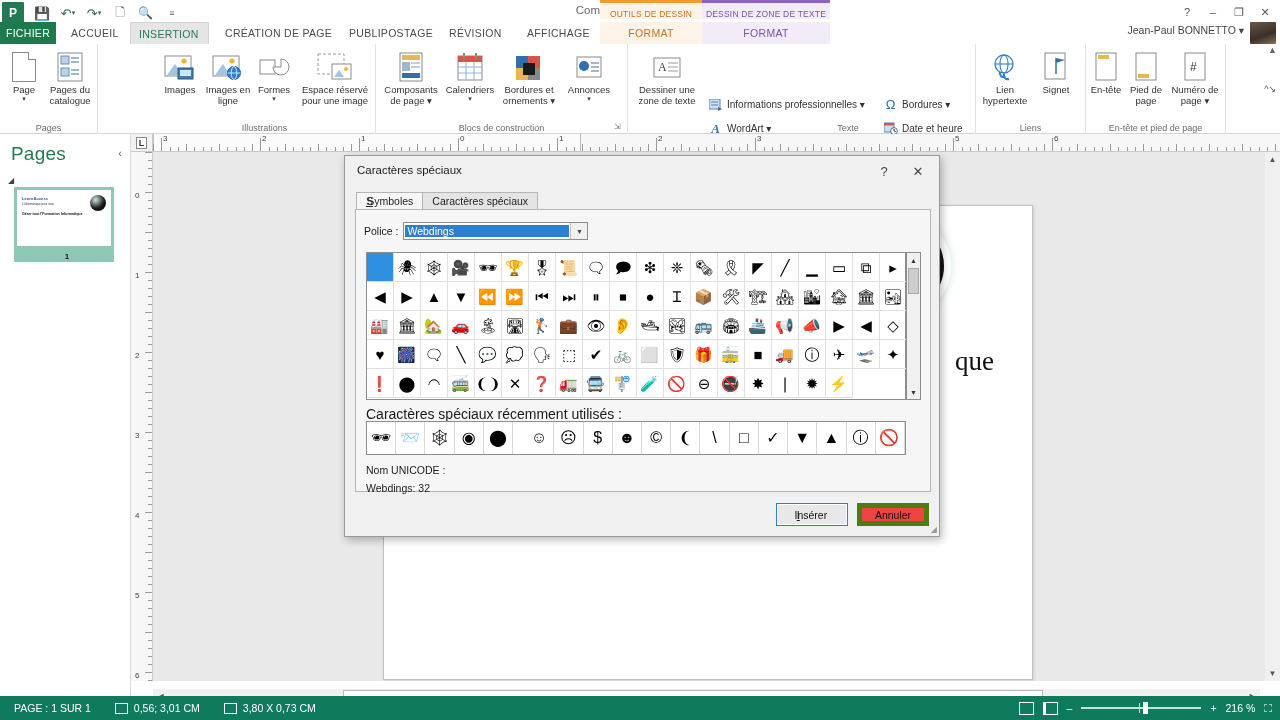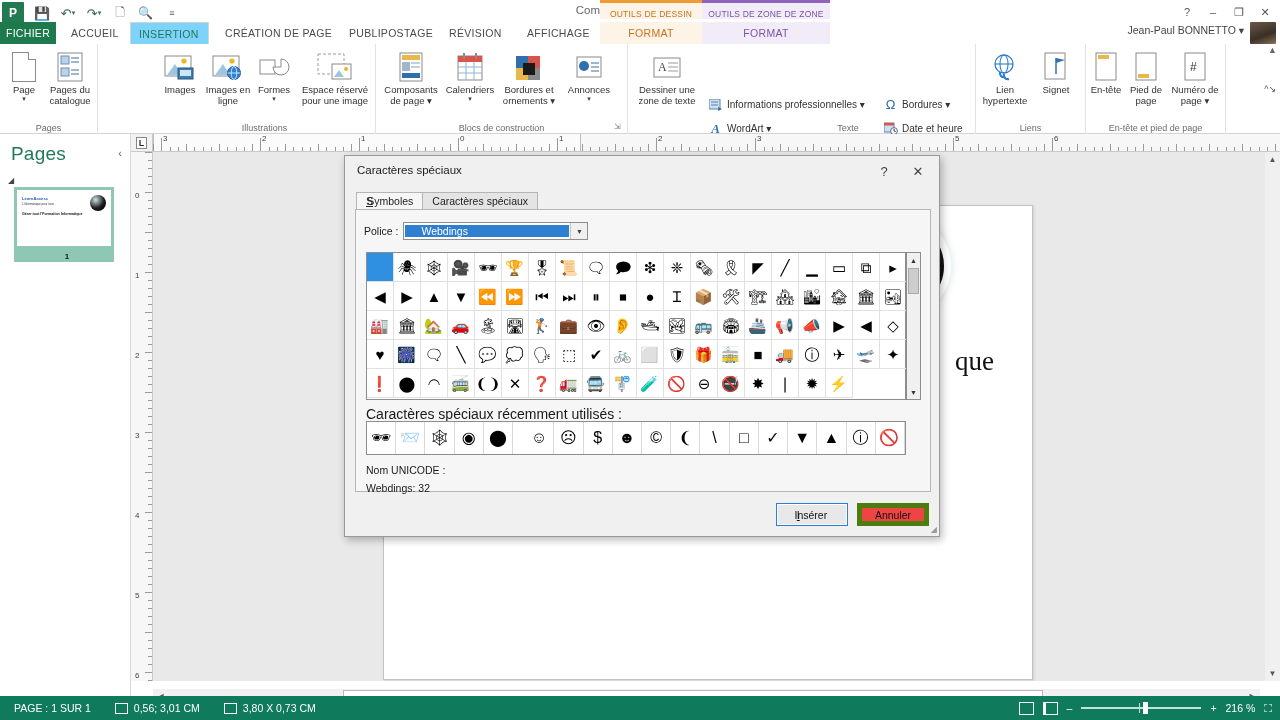--- a/index.html
+++ b/index.html
@@ -26,21 +26,21 @@
   .ctx-tabs { position:absolute; top:0; left:600px; display:flex; }
   .ctx { width:102px; text-align:center; font-size:8.5px; padding-top:6px; letter-spacing:.2px;}
   .ctx.dessin { color:#c9721a; border-top:3px solid #ed9b32; background:#fdf3e6;}
   .ctx.texte  { color:#7b52a8; border-top:3px solid #8e63bd; background:#f2ecf8; width:128px;}
 
   
   .ribbontabs { position:absolute; left:0; top:22px; width:1280px; height:22px; }
   .tab { position:absolute; top:0; height:22px; line-height:22px; font-size:10.5px; color:#4a4a4a;
          padding:0 9px; letter-spacing:.3px; white-space:nowrap;}
   .tab.file { background:#1d7a4d; color:#fff; left:0; width:56px; text-align:center; padding:0;}
-  .tab.active { background:#7dd3fc; color:#227a52; border-left:1px solid #d4d4d4; border-right:1px solid #d4d4d4;
+  .tab.active { background:#e5e5e5; color:#227a52; border-left:1px solid #d4d4d4; border-right:1px solid #d4d4d4;
       border-top:1px solid #d4d4d4;padding-left:8px; }
   .tab.ctxfmt { color:#c9721a; background:#fdf3e6; }
   .tab.ctxfmt2 { color:#7b52a8; background:#f2ecf8; }
   .account { position:absolute; right:36px; top:2px; font-size:10.5px; color:#444;}
   .avatar { position:absolute; right:4px; top:0px; width:26px; height:22px;
      background:linear-gradient(160deg,#6b5a4a 0%,#3a2f26 60%,#8a7158 100%); border-radius:1px;}
 
   
   .ribbon { position:absolute; left:0; top:44px; width:1280px; height:90px; background:#fff;
      border-bottom:1px solid #d4d4d4; }
@@ -127,21 +127,21 @@
   .dlg-tabs { position:absolute; left:11px; top:36px; display:flex; }
   .dtab { height:18px; line-height:17px; padding:0 9px; font-size:10.5px; border:1px solid #b5b5b5;
       background:#e4e4e4; color:#222; margin-right:-1px;}
   .dtab.act { background:#f6f6f6; border-bottom:1px solid #f6f6f6; }
   .dlg-body { position:absolute; left:10px; top:53px; width:576px; height:283px; background:#f6f6f6;
       border:1px solid #b5b5b5; }
   .fontrow { position:absolute; left:8px; top:12px; display:flex; align-items:center; gap:5px; }
   .fontrow label { font-size:10.5px; }
   .fontbox { width:185px; height:18px; border:1px solid #8d8d8d; background:#fff; display:flex;
      align-items:center; }
-  .fontbox .val { flex:1; padding-left:16px; font-size:10.5px; background:#2f7fd0; color:#fff; margin:1px;}
+  .fontbox .val { flex:1; padding-left:2px; font-size:10.5px; background:#2f7fd0; color:#fff; margin:1px;}
   .fontbox .drop { width:17px; height:16px; border-left:1px solid #c2c2c2; display:flex;
      align-items:center; justify-content:center; font-size:7px; color:#444; background:#f0f0f0;}
   .grid { position:absolute; left:10px; top:42px; width:540px; height:148px; border:1px solid #8d8d8d;
       background:#fff; display:grid; grid-template-columns:repeat(20,27px); grid-template-rows:repeat(5,29px);}
   .cell { border-right:1px solid #e0e0e0; border-bottom:1px solid #e0e0e0; display:flex;
       align-items:center; justify-content:center; font-size:15px; color:#000; overflow:hidden; line-height:1;}
   .cell.sel { background:#2f8fe0; }
   .gridscroll { position:absolute; left:550px; top:42px; width:15px; height:148px; background:#f0f0f0;
       border:1px solid #8d8d8d;}
   .gridscroll .ar { height:14px; display:flex; align-items:center; justify-content:center; font-size:7px; color:#333;}
@@ -180,21 +180,21 @@
     <div class="qbtn">↶<span style="font-size:7px">▾</span></div>
     <div class="qbtn">↷<span style="font-size:7px">▾</span></div>
     <div class="qbtn gray">🗋</div>
     <div class="qbtn gray">🔍</div>
     <div class="qbtn gray" style="font-size:9px">≡</div>
   </div>
   <div class="doctitle">Composition1 - Publisher</div>
 
   <div class="ctx-tabs">
     <div class="ctx dessin">OUTILS DE DESSIN</div>
-    <div class="ctx texte">OUTILS DE ZONE DE ZONE</div>
+    <div class="ctx texte">DESSIN DE ZONE DE TEXTE</div>
   </div>
 
   <div class="winbtns">
     <div>?</div>
     <div>–</div>
     <div>❐</div>
     <div>✕</div>
   </div>
 </div>
 

